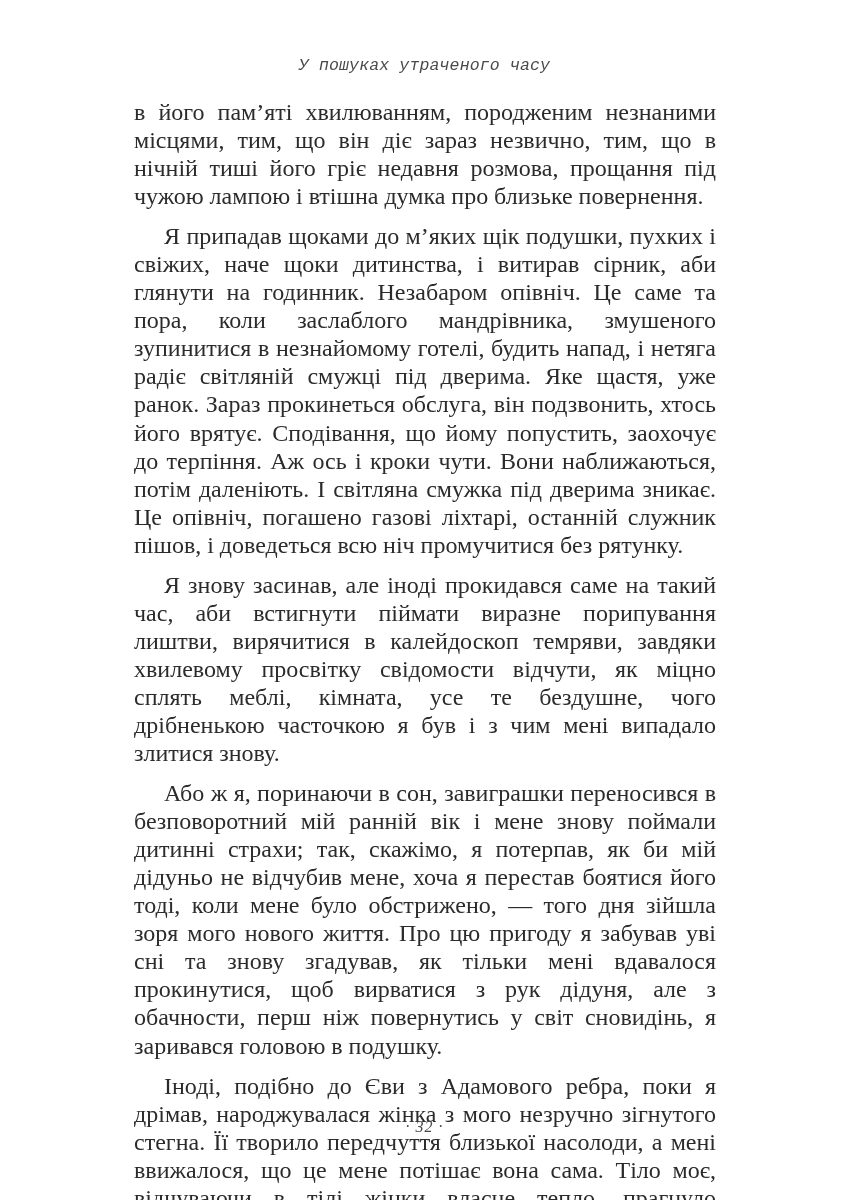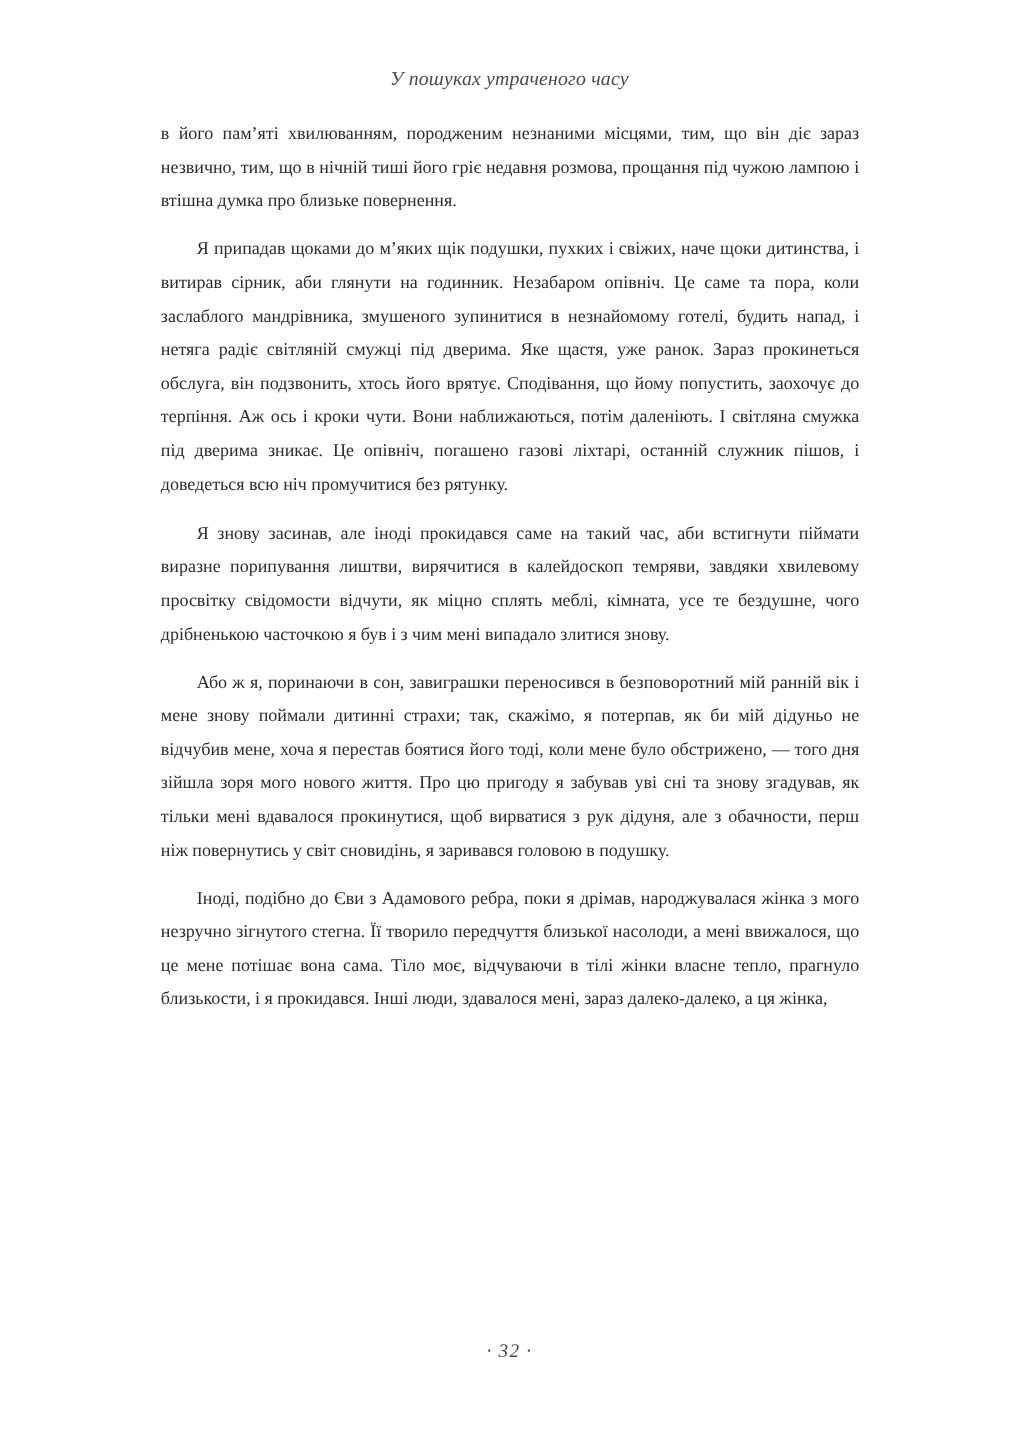--- a/index.html
+++ b/index.html
@@ -21,42 +21,42 @@
     box-sizing: border-box;
   }
 
   
   .running-head {
     position: absolute;
     top: 56px;
     left: 0;
     width: 849px;
     text-align: center;
-    font-family: Liberation Serif, serif;
+    font-family: Liberation Mono, monospace;
     font-style: italic;
     font-size: 16.5px;
     letter-spacing: 0.15px;
     color: #4a4a4a;
     white-space: nowrap;
   }
 
   
   .text-block {
     position: absolute;
     top: 98px;
     left: 134px;
     width: 582px;
   }
 
   .para {
     margin: 0;
     text-align: justify;
     text-align-last: left;
     text-justify: inter-word;
-    font-size: 15px;
+    font-size: 24px;
     line-height: 28.05px;
     color: #2b2b2b;
     hyphens: manual;
     word-spacing: -0.1px;
   }
 
   .para + .para {
     margin-top: 12px;
   }
 

